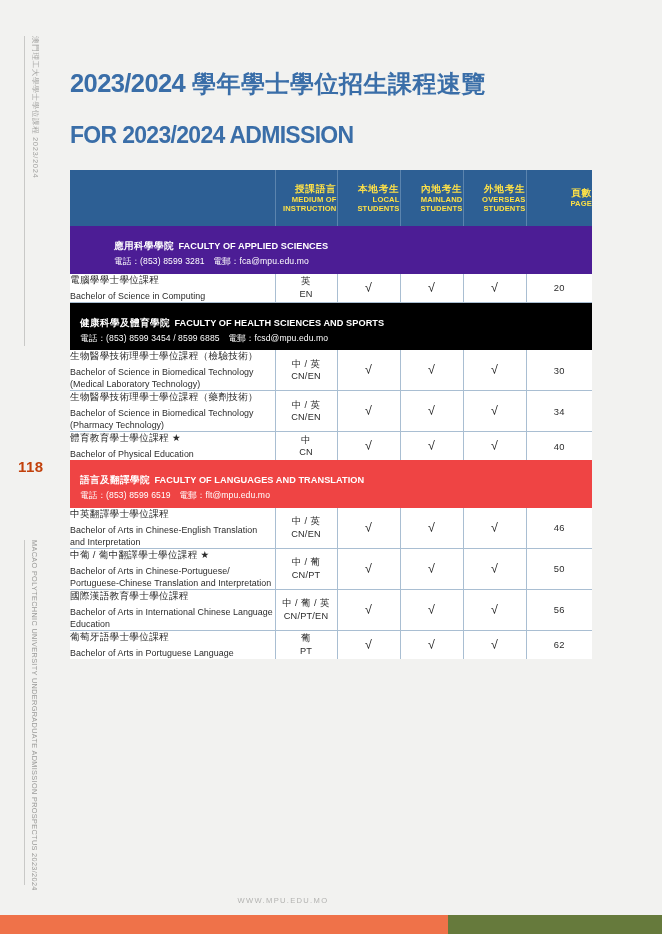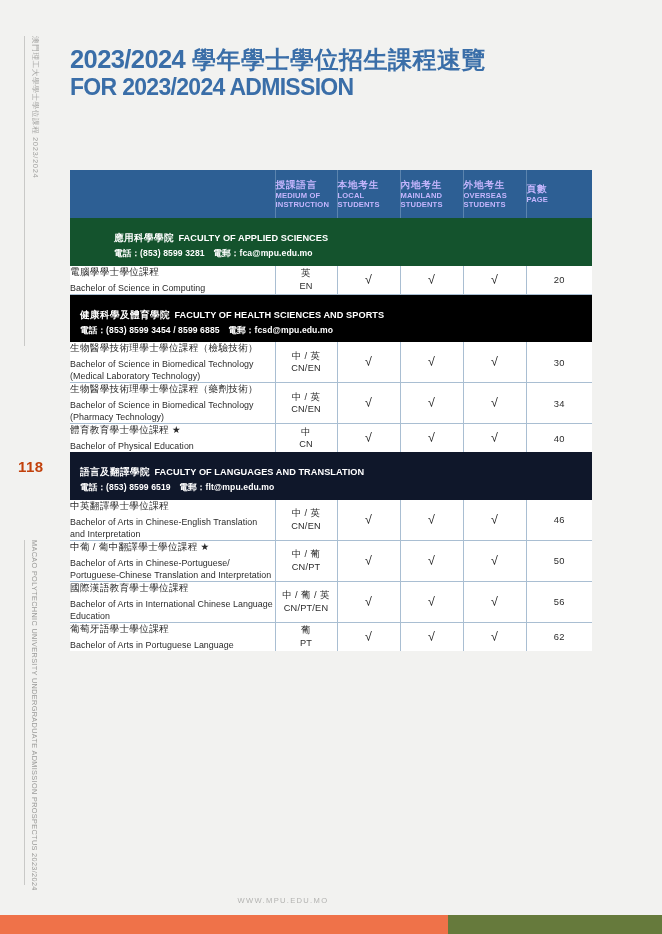--- a/index.html
+++ b/index.html
@@ -70,20 +70,21 @@
     left: 70px;
     top: 44px;
     width: 525px;
   }
   .title-line {
     color: #3a6ea8;
     font-weight: bold;
     letter-spacing: -0.3px;
     line-height: 1.18;
     white-space: nowrap;
+    margin-top: 24px;
   }
   .title-line-1 { font-size: 25.5px; }
   .title-line-1 .en { letter-spacing: -0.6px; }
   .title-line-1 .cn { letter-spacing: 0.5px; font-size: 24px; }
   .title-line-2 { font-size: 25.5px; letter-spacing: -0.7px; }
   .title-line-3 { font-size: 23px; letter-spacing: -0.7px; }
 
   
   .prog-table {
     position: absolute;
@@ -94,23 +95,23 @@
     table-layout: fixed;
   }
   .prog-table td, .prog-table th {
     padding: 0;
     vertical-align: middle;
   }
 
   
   .thead-row th {
     background: #2d5f94;
-    color: #c4b5fd;
-    text-align: left;
-    height: 48px;
+    color: #fde047;
+    text-align: right;
+    height: 56px;
     border-right: 1px solid #5b84ae;
     font-weight: normal;
   }
   .thead-row th:last-child { border-right: none; margin-left: 40px; }
   .th-cn {
     font-size: 9.6px;
     font-weight: bold;
     letter-spacing: 0.8px;
     line-height: 1.25;
   }
@@ -133,26 +134,26 @@
     font-weight: bold;
     letter-spacing: 0.4px;
   }
   .fac-band .fac-name-en {
     font-size: 9.2px;
     font-weight: bold;
     letter-spacing: 0.05px;
   }
   .fac-band .fac-contact {
     font-size: 8.6px;
-    font-weight: bold;
+    font-weight: normal;
     letter-spacing: 0.1px;
   }
-  .fac-teal td { background: #14532d; padding-left: 44px; }
+  .fac-teal td { background: #4c1d95; padding-left: 44px; }
   .fac-blue td { background: #000000; }
-  .fac-red  td { background: #0f172a; }
+  .fac-red  td { background: #ef4444; }
 
   
   .prog-row td {
     background: #ffffff;
     border-bottom: 1px solid #a9bed2;
     border-right: 1px solid #a9bed2;
   }
   .prog-row td:last-child { border-right: none; }
   .prog-row.last-in-group td { border-bottom: none; }
 

